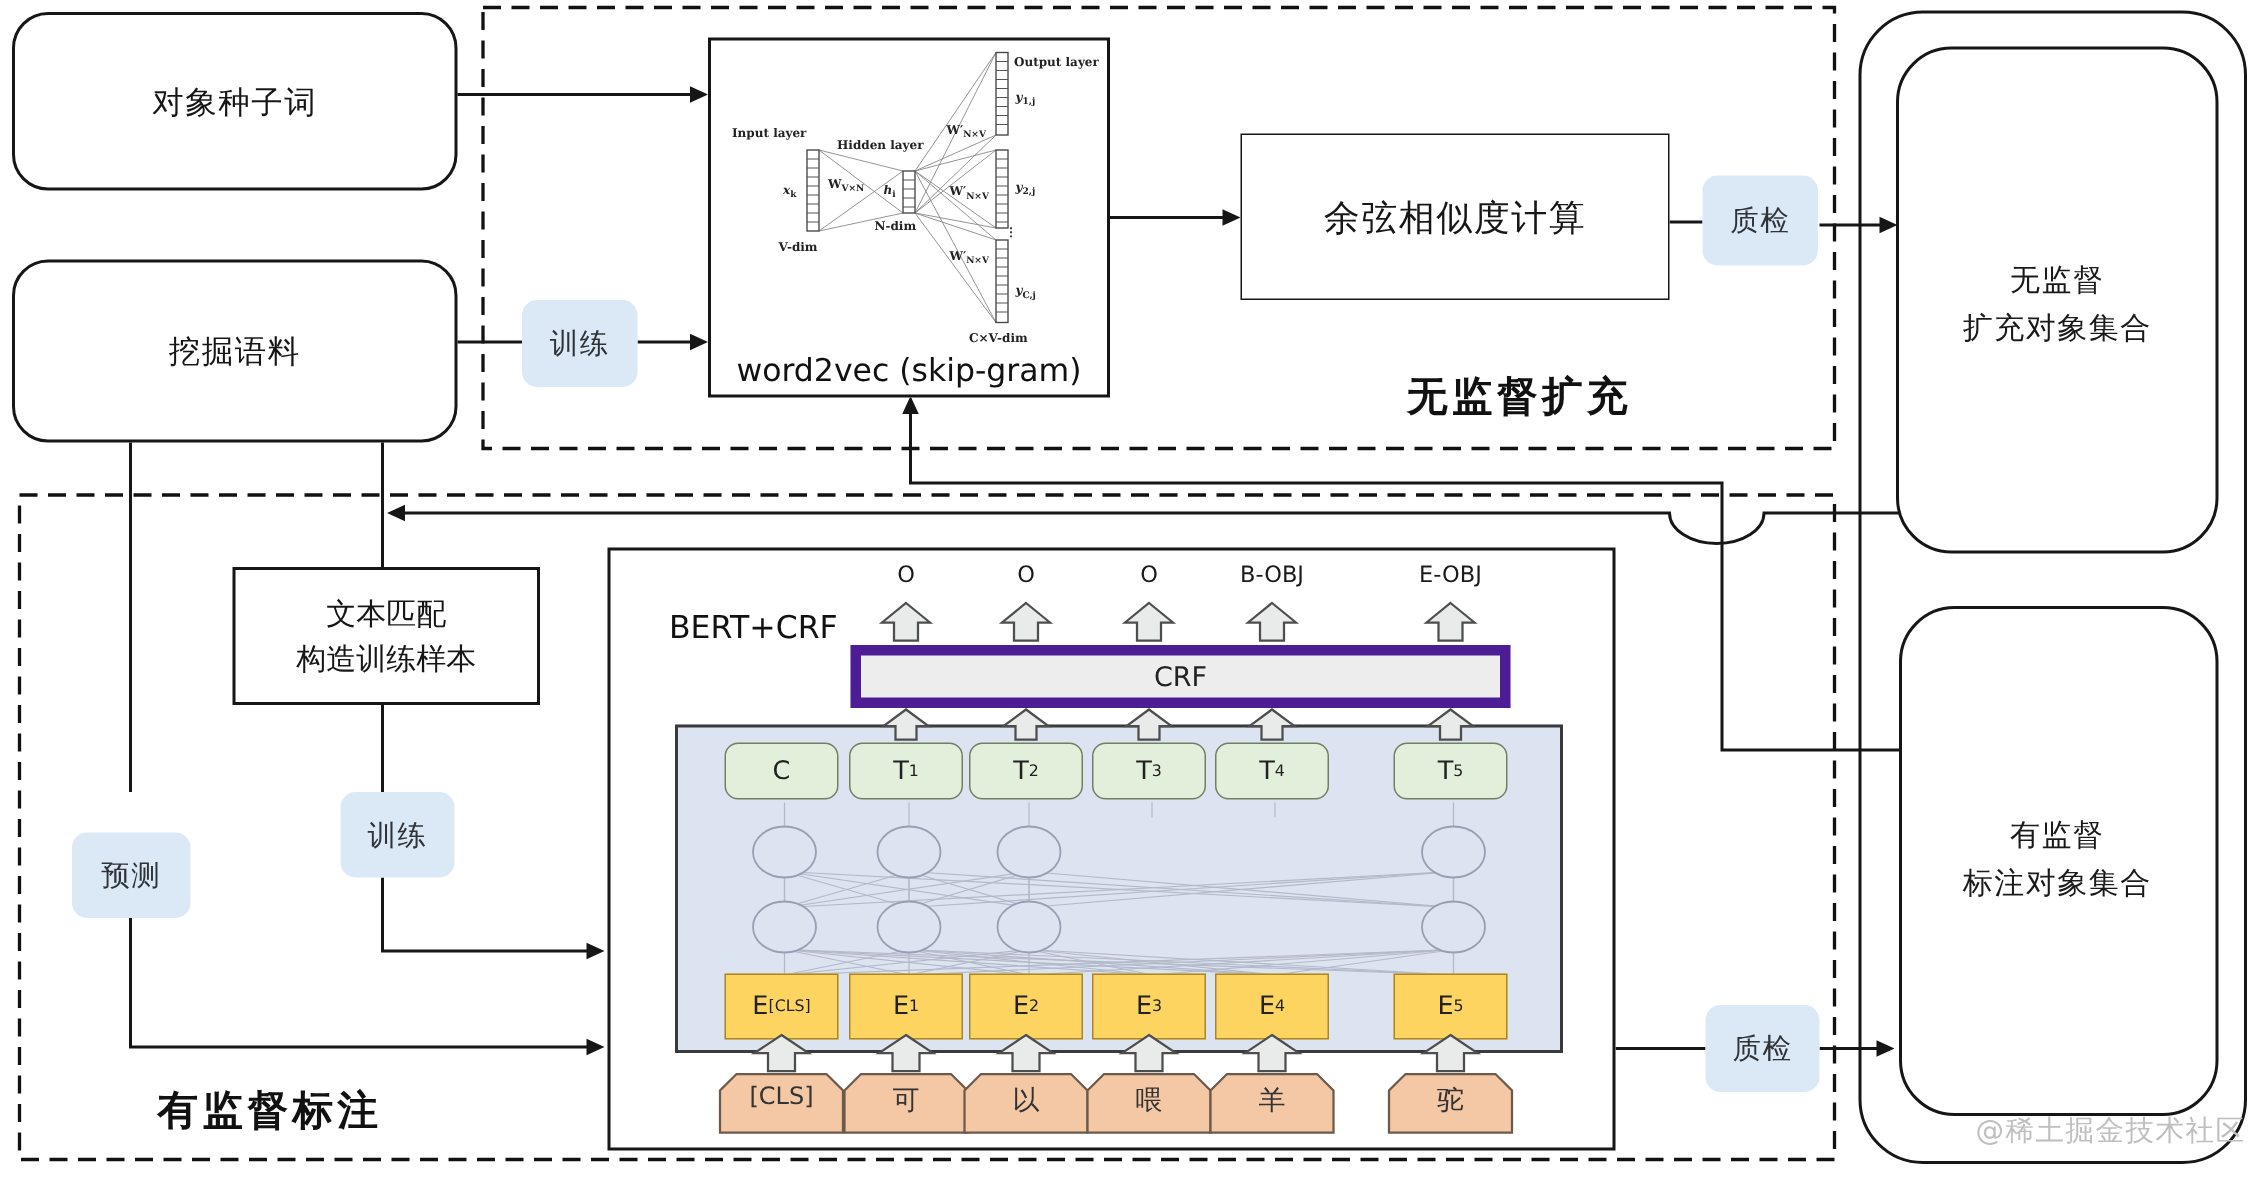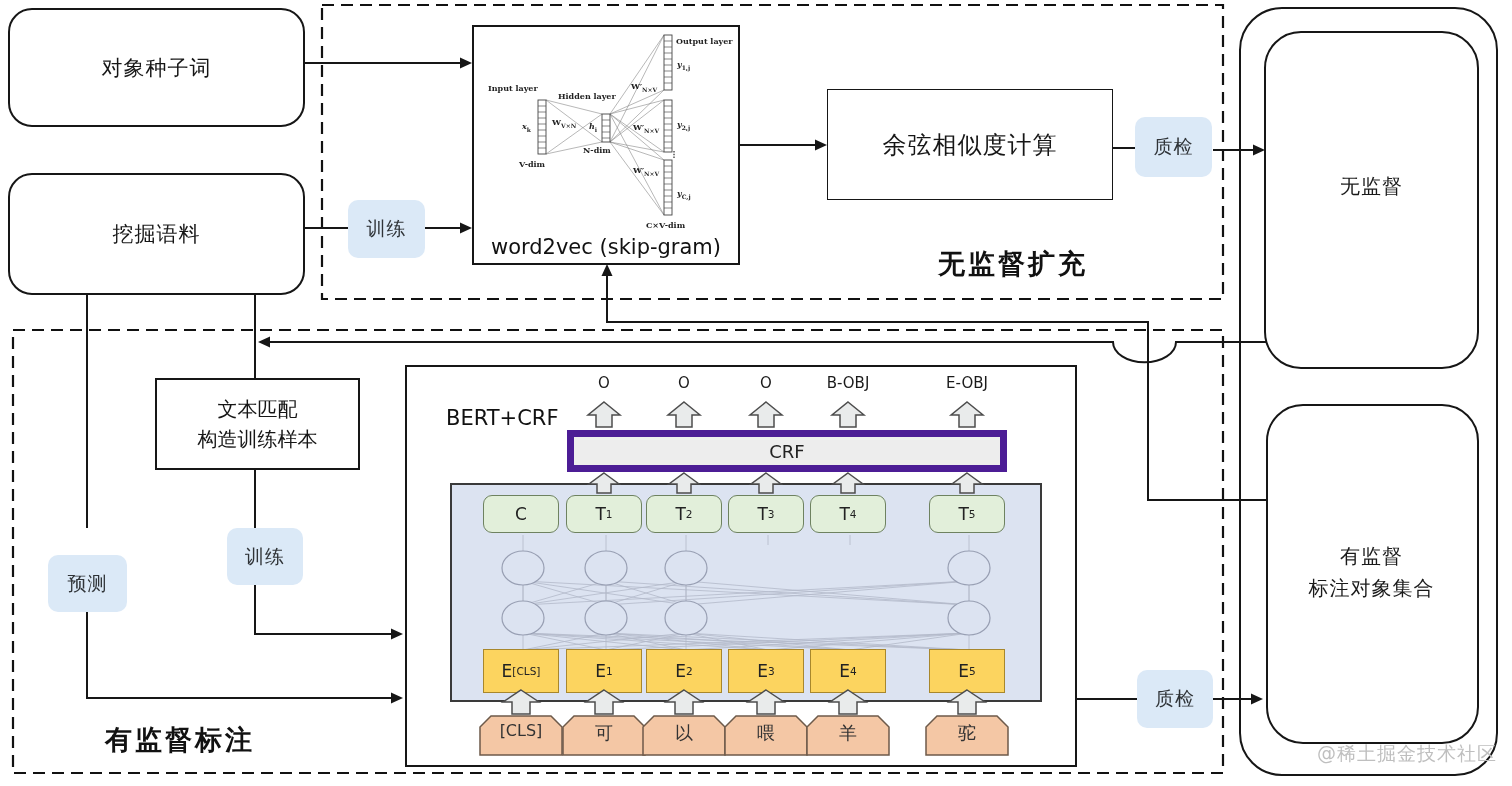--- a/index.html
+++ b/index.html
@@ -297,20 +297,21 @@
 
   <div class="tok" style="left:480px;font-size:16px;">[CLS]</div>
   <div class="tok" style="left:563px;">可</div>
   <div class="tok" style="left:643px;">以</div>
   <div class="tok" style="left:725px;">喂</div>
   <div class="tok" style="left:807px;">羊</div>
   <div class="tok" style="left:926px;">驼</div>
 
   <div class="rtext" style="left:1265px;top:170px;">
     <div>无监督</div>
+      <div>扩充对象集合</div>
   </div>
   <div class="rtext" style="left:1265px;top:540px;">
     <div>有监督</div>
       <div>标注对象集合</div>
   </div>
 
   <svg class="layer" width="1512" height="786" style="z-index:4">
     <defs>
       <path id="ba-big" d="M0,0 L16,13 L8,13 L8,25 L-8,25 L-8,13 L-16,13 Z"></path>
       <path id="ba-mid" d="M0,0 L15,11 L7,11 L7,20 L-7,20 L-7,11 L-15,11 Z"></path>

